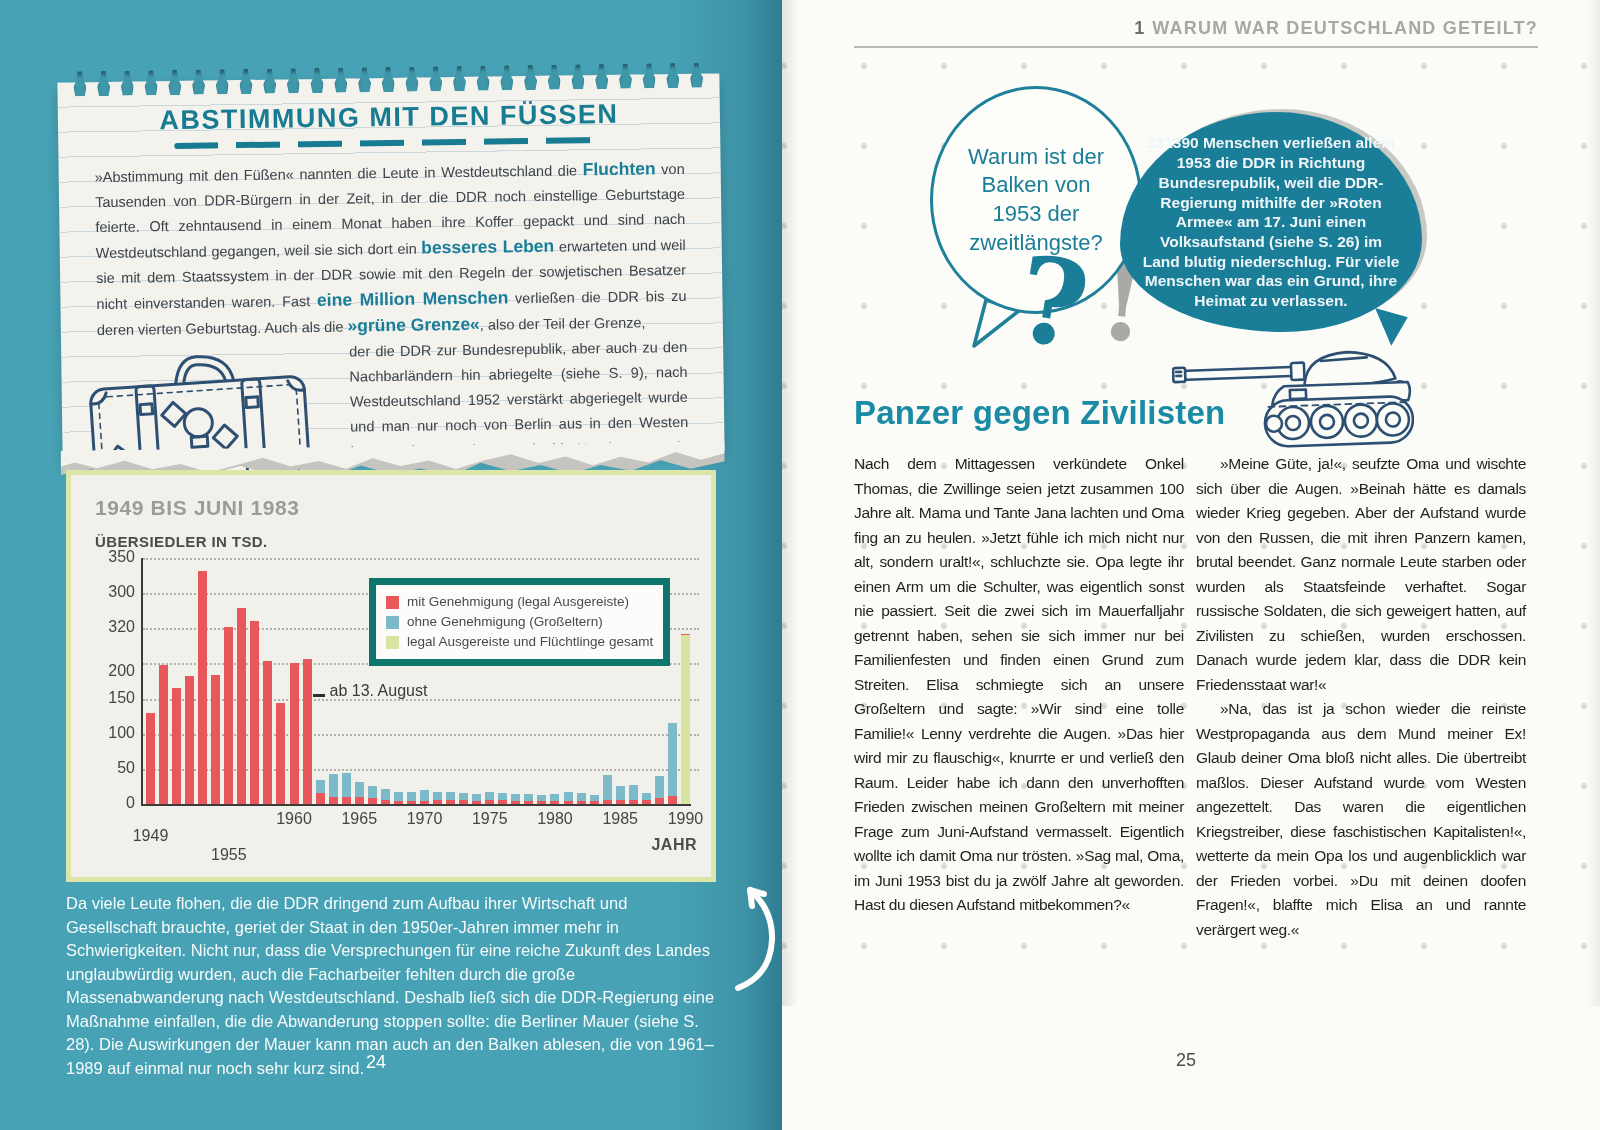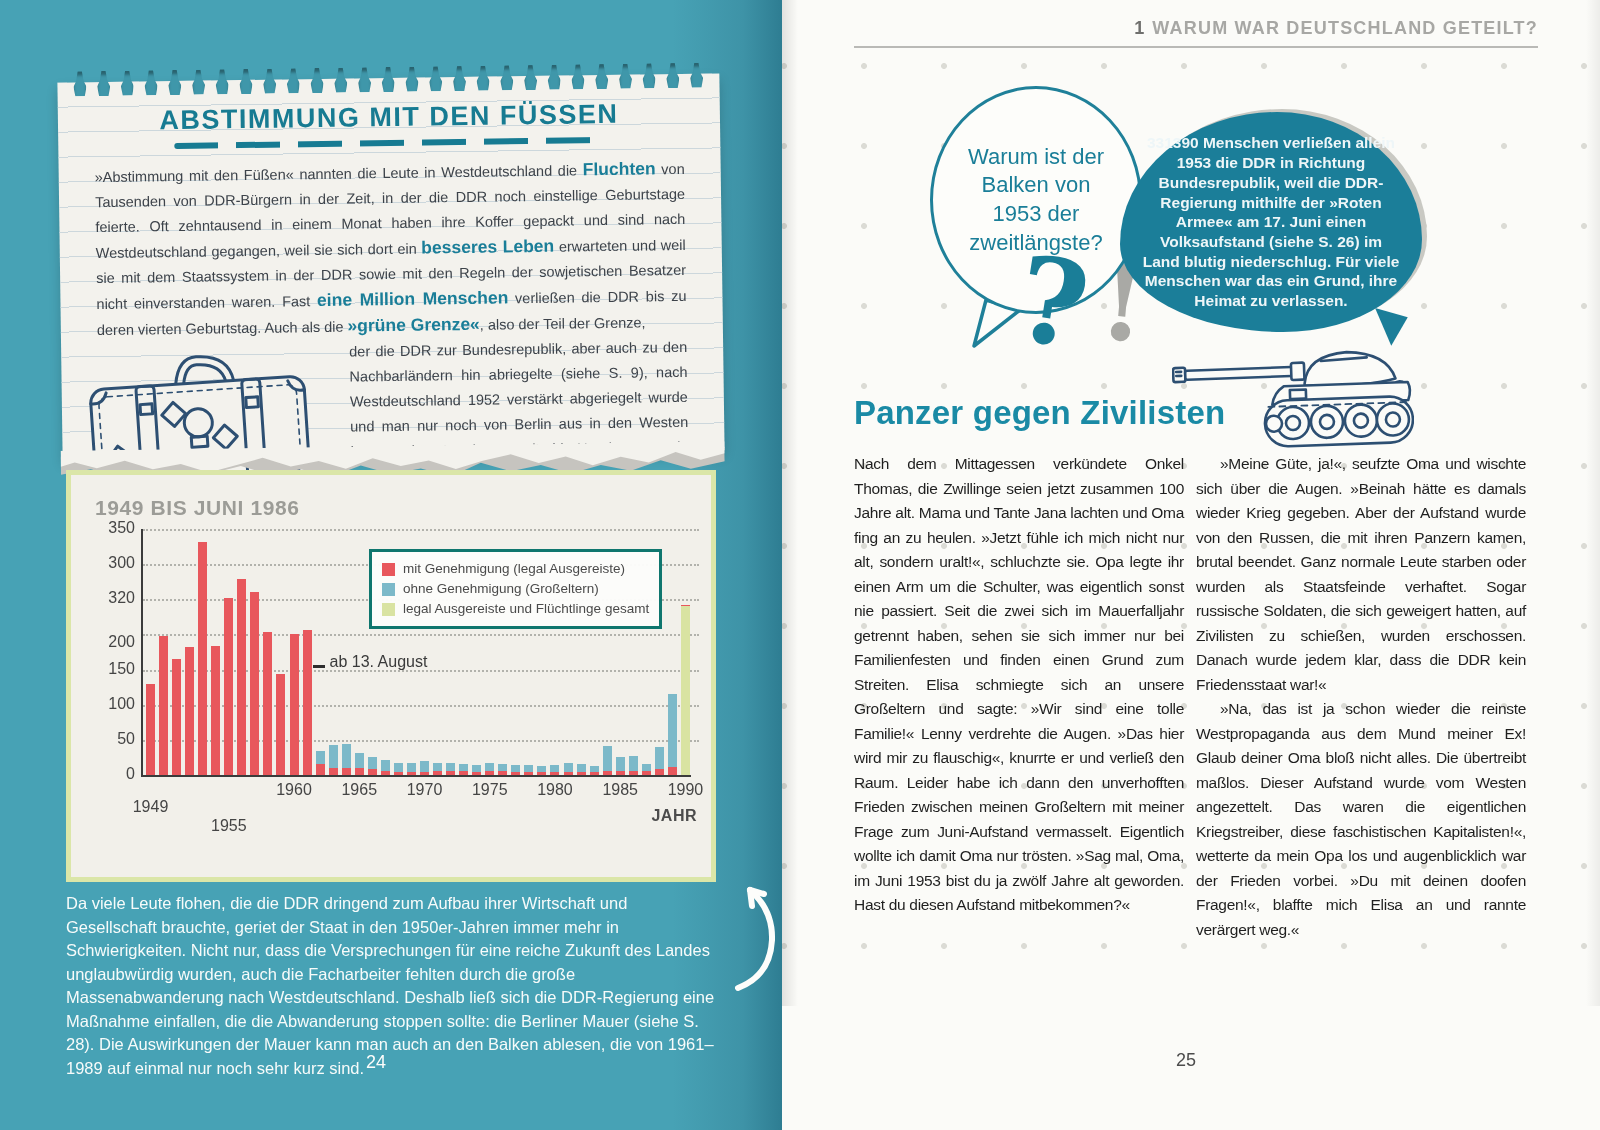--- a/index.html
+++ b/index.html
@@ -38,21 +38,21 @@
   .chart-axis-caption{margin-top:12px;font-size:15px;font-weight:bold;color:#4c4c4c;letter-spacing:.4px}
   .chart-plot{position:relative;margin-left:46px;margin-top:8px;width:548px;height:246px;
     border-left:2px solid #3b3b3b;border-bottom:2px solid #3b3b3b}
   .chart-gridline{position:absolute;left:0;right:-8px;height:0;border-top:2px dotted #b2b2ac}
   .chart-ylabel-tick{position:absolute;left:-50px;width:42px;text-align:right;font-size:16px;color:#454545}
   .chart-bar{position:absolute;width:9px}
   .chart-xlabel{position:absolute;top:252px;font-size:16px;color:#454545;transform:translateX(-50%)}
   .chart-xaxis-title{position:absolute;right:-6px;top:278px;font-size:16px;font-weight:bold;
     color:#4c4c4c;letter-spacing:.5px}
   .chart-legend{position:absolute;left:226px;top:20px;background:rgba(252,252,250,.97);
-    border:3px solid #0f766e;padding:7px 10px;z-index:5}
+    border:7px solid #0f766e;padding:7px 10px;z-index:5}
   .legend-row{display:flex;align-items:center;gap:8px;font-size:13.5px;color:#4a4a4a;line-height:20px}
   .legend-swatch{width:13px;height:13px;flex:none}
   .chart-annotation-dash{position:absolute;width:12px;height:0;border-top:3px solid #2e2e2e}
   .chart-annotation{position:absolute;font-size:16px;color:#3a3a3a;white-space:nowrap}
 
   .chart-caption{position:absolute;left:66px;top:892px;width:656px;font-size:16.5px;
     line-height:23.5px;color:#f7fbfa}
   .arrow-icon{position:absolute;left:718px;top:880px;width:62px;height:114px}
   .page-number-left{position:absolute;left:360px;top:1052px;width:32px;text-align:center;
     color:#fdfdfb;font-size:18px}
@@ -168,22 +168,23 @@
         <span class="spiral-hole"></span>
       </div>
     <svg class="torn-edge" viewBox="0 0 664 36" preserveAspectRatio="none">
       <path fill="#c6c4bf" d="M0,6 L664,6 L664,20 L630,27 L600,18 L570,28 L540,22 L510,30 L480,21 L450,27 L420,18 L390,31 L360,23 L330,28 L300,19 L270,30 L240,22 L210,27 L180,18 L150,25 L120,32 L90,23 L60,28 L30,19 L0,24 Z"></path>
       <path fill="#f3f2ed" d="M0,0 L664,0 L664,12 L640,18 L615,10 L588,20 L560,14 L532,22 L505,13 L478,19 L450,10 L422,16 L395,24 L368,15 L340,20 L312,12 L285,22 L258,14 L230,19 L202,10 L175,17 L148,24 L120,15 L92,20 L64,11 L36,18 L14,12 L0,16 Z"></path>
     </svg>
   </div>
 
   <div class="chart-card">
     <div class="chart-title">
-      <div>1949 BIS JUNI 1986</div>
+      <div>1949 BIS JUNI 1983</div>
     </div>
+    <div class="chart-axis-caption">ÜBERSIEDLER IN TSD.</div>
     <div class="chart-plot">
       <div class="chart-legend">
           <div class="legend-row">
             <span class="legend-swatch" style="background: rgb(232, 87, 92);"></span>
             <span>mit Genehmigung (legal Ausgereiste)</span>
           </div>
           <div class="legend-row">
             <span class="legend-swatch" style="background: rgb(124, 185, 201);"></span>
             <span>ohne Genehmigung (Großeltern)</span>
           </div>

